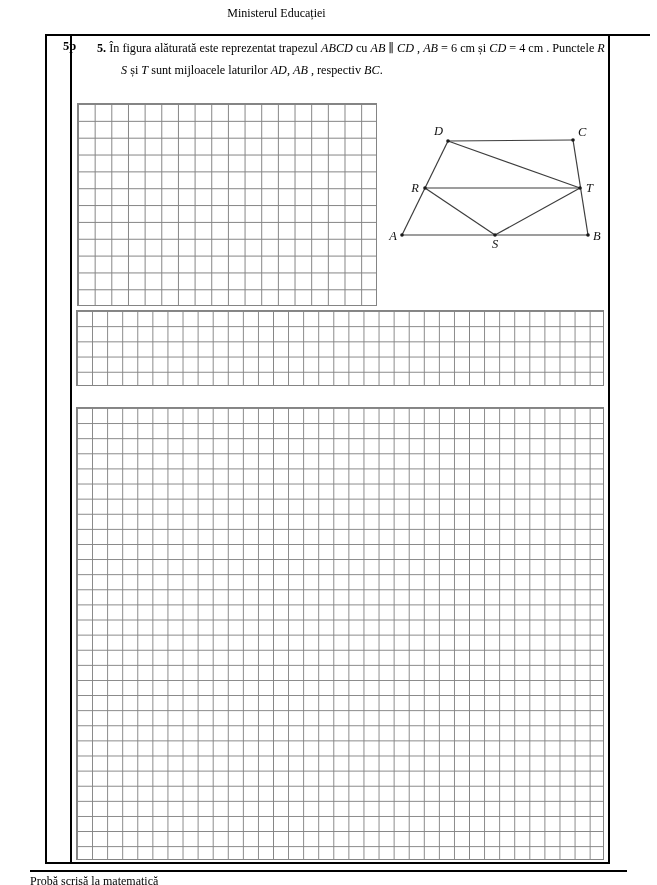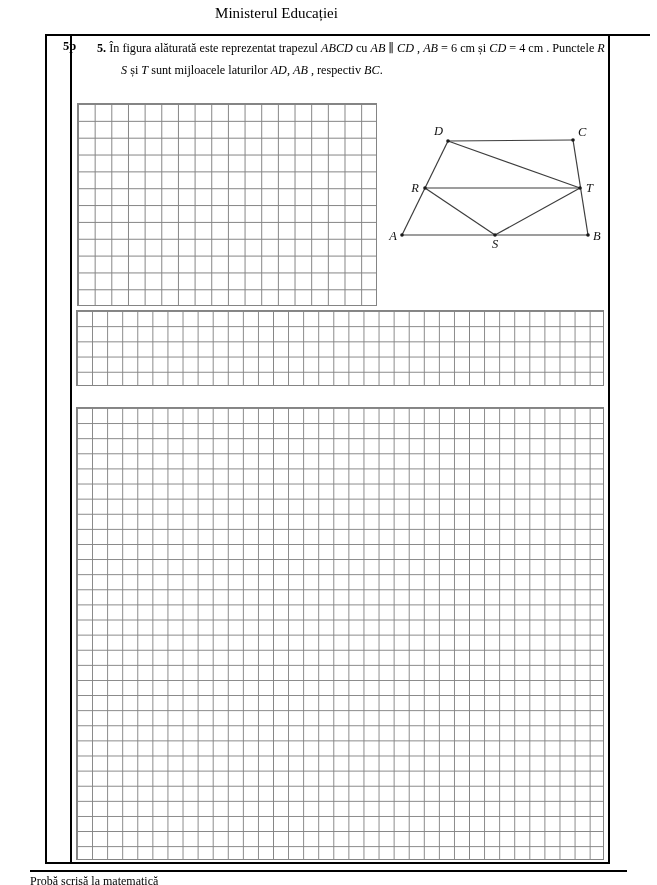--- a/index.html
+++ b/index.html
@@ -1,21 +1,21 @@
 <!DOCTYPE html>
 <html style="--gridc: #848484;"><head>
 <meta charset="utf-8">
 <style>
   :root { --gridc:#848484; }
   html,body{margin:0;padding:0;background:#fff;}
   #page{
     position:relative; width:657px; height:885px; background:#fff;
     font-family:"Liberation Serif","DejaVu Serif",serif; color:#000; overflow:hidden;
   }
-  .hdr{position:absolute;left:0;width:553px;text-align:center;font-size:15px;line-height:12px;}
+  .hdr{position:absolute;left:0;width:553px;text-align:center;font-size:12px;line-height:12px;}
   #hdr1{top:7px;} #hdr2{top:19px;}
 
   
   #frame{position:absolute;left:45px;top:34px;width:561px;height:826px;border:2px solid #000;}
   #pcol-divider{position:absolute;left:23px;top:0;width:2px;height:100%;background:#000;}
   #top-ext{position:absolute;left:606px;top:34px;width:44px;height:2px;background:#000;}
   #points{position:absolute;left:45px;top:39px;width:49px;text-align:center;font-weight:bold;font-size:12.5px;}
 
   .stline{position:absolute;font-size:12.2px;line-height:16px;white-space:nowrap;}
   #line1{left:77px;top:40px;padding-left:20px;}

